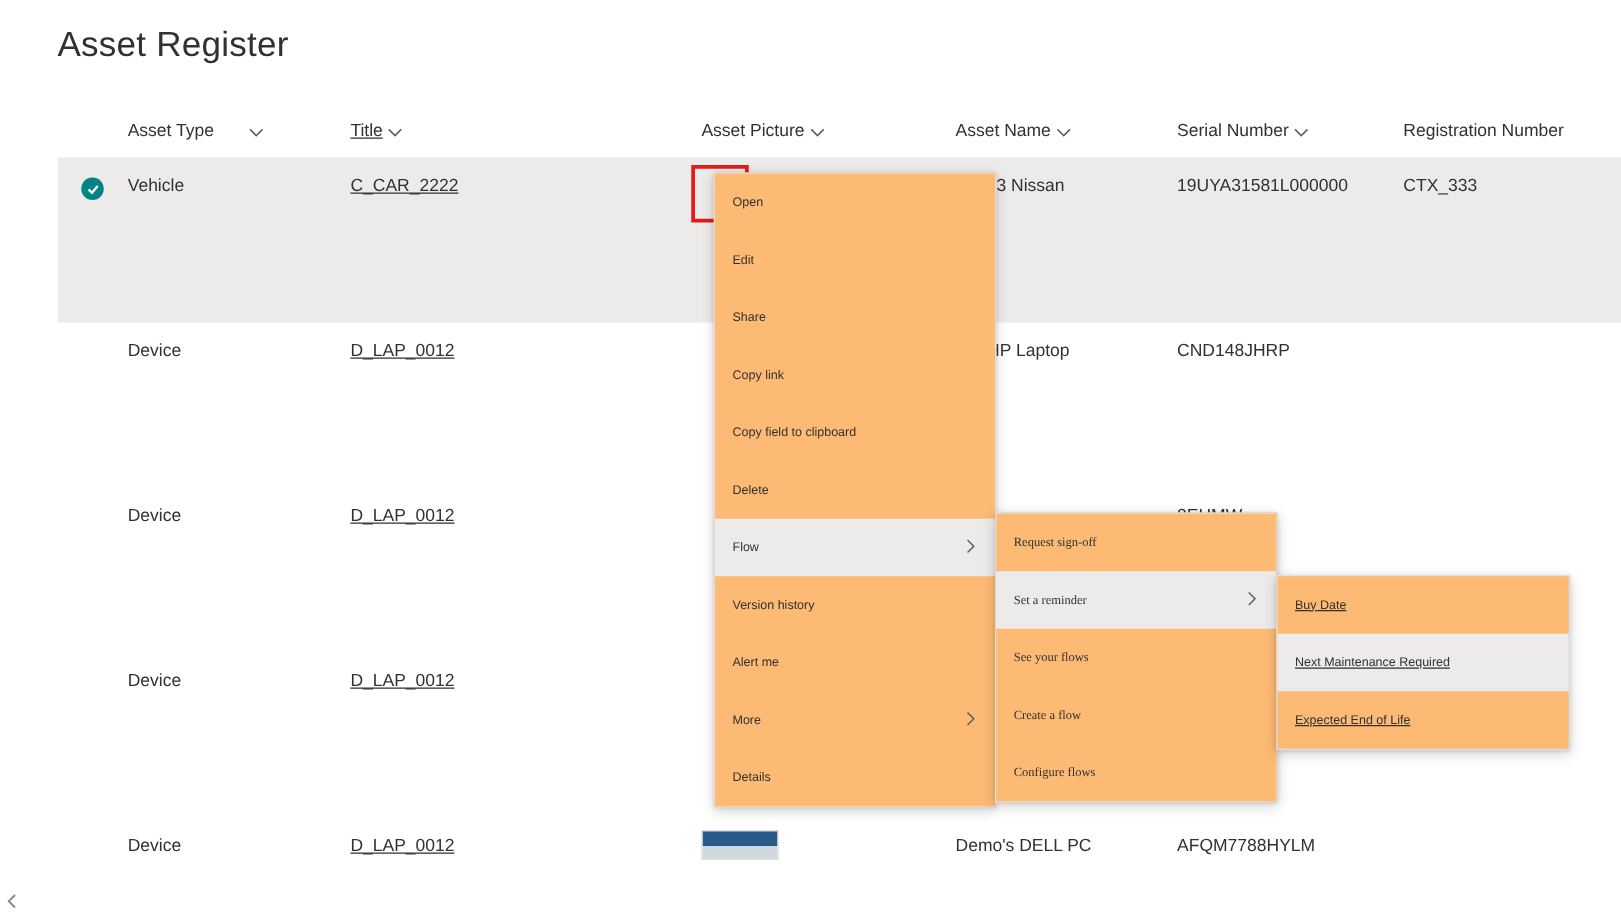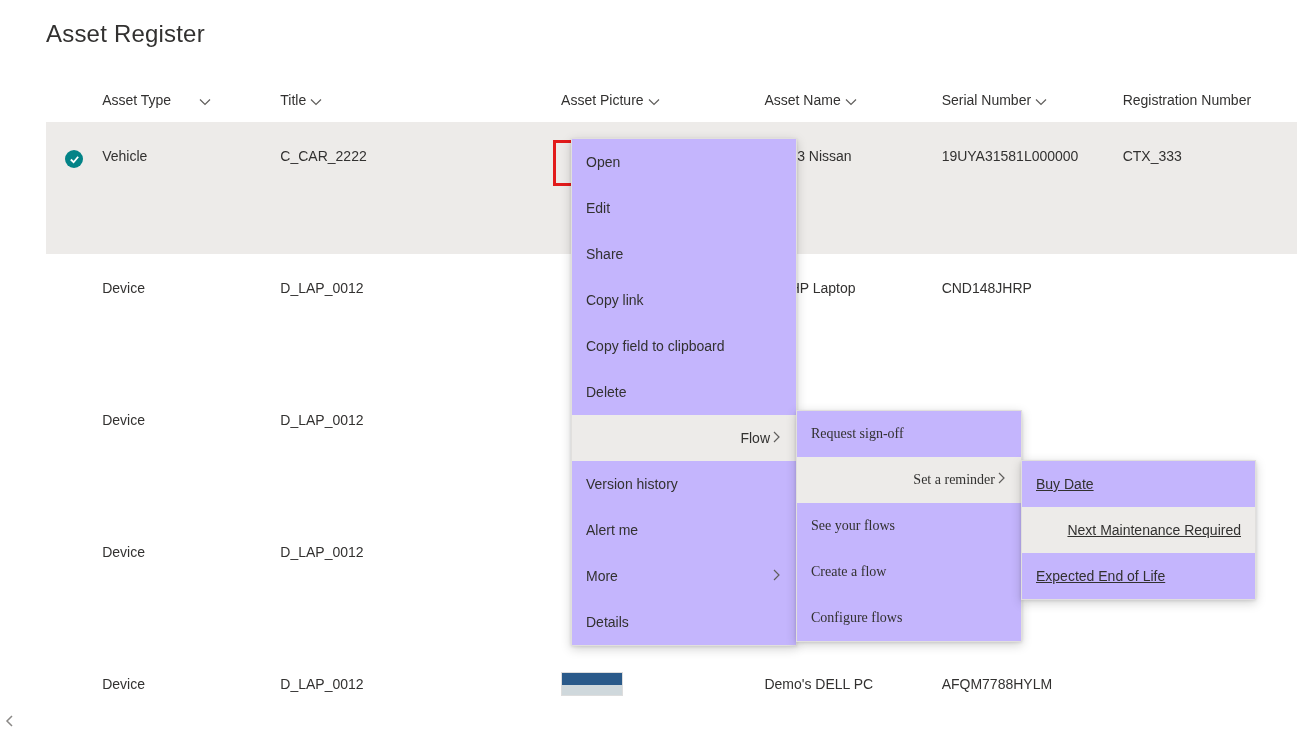--- a/index.html
+++ b/index.html
@@ -12,21 +12,21 @@
     font-size: 14px;
     width: 1297px;
     height: 734px;
     overflow: hidden;
   }
   .page {
     padding: 20px 0 0 46px;
     position: relative;
   }
   .page-title {
-    font-size: 24px;
+    font-size: 28px;
     font-weight: 300;
     color: #323130;
     margin: 0 0 30px 0;
     letter-spacing: 0.2px;
   }
   .table {
     width: 100%;
     position: relative;
   }
   .row {
@@ -36,31 +36,31 @@
     min-height: 44px;
   }
   .header-row {
     height: 44px;
     align-items: center;
     color: #323130;
     font-size: 14px;
   }
   .data-row {
     min-height: 132px;
-    padding-top: 26px;
+    padding-top: 14px;
     color: #323130;
   }
   .data-row.selected {
     background: #edebe9;
   }
   .data-row.short { min-height: 34px; }
   .cell { display: flex; align-items: center; }
   .col-check { width: 58px; justify-content: center; padding-top: 2px;}
   .col-type  { width: 184px; gap: 24px; }
-  .col-title { width: 290px; }
+  .col-title { width: 290px; text-decoration: underline; }
   .col-pic   { width: 210px; }
   .col-name  { width: 183px; align-items: center; }
   .col-serial{ width: 187px; }
   .col-reg   { width: 180px; }
   .hdr-label { margin-right: 4px; color:#323130; }
   .chev {
     display: inline-block;
     width: 14px; height: 14px;
     color:#605e5c;
   }
@@ -82,38 +82,38 @@
   .ellipsis-btn svg { width:14px; height:14px; fill:#605e5c;}
   .thumb {
     width: 62px; height: 24px;
     background: linear-gradient(#2a5a8a 55%, #cfd8dc 55%);
     border:1px solid #ddd;
     margin-top:-4px;
   }
   
   .menu {
     position: absolute;
-    background: #c4b5fd;
+    background: #fdba74;
     box-shadow: 0 0.5px 3px rgba(0,0,0,0.12), 0 3px 10px rgba(0,0,0,0.18);
     border: 1px solid #e1dfdd;
     z-index: 10;
-    font-size: 14px;
+    font-size: 10px;
     color: #323130;
   }
   .menu1 { left: 571px; top: 138px; width: 226px; }
   .menu2 { left: 796px; top: 410px; width: 226px; font-family: Liberation Serif, serif; }
   .menu3 { left:1021px; top: 460px; width: 235px; text-decoration: underline; }
   .menu-item {
     height: 46px;
     display:flex; align-items:center;
     padding: 0 14px;
     justify-content: space-between;
     white-space: nowrap;
   }
-  .menu-item.hover { background:#edebe9;justify-content:flex-end; }
+  .menu-item.hover { background:#edebe9; }
   .menu-item .sub-chev svg { width:12px; height:12px; color:#605e5c; }
   .scrollbar-bottom{
     position:absolute; left:4px; bottom:4px; height:16px;
     display:flex; align-items:center;
   }
   .scroll-arrow svg{ width:12px;height:12px; fill:#8a8886;}
 </style>
 </head>
 <body>
 

